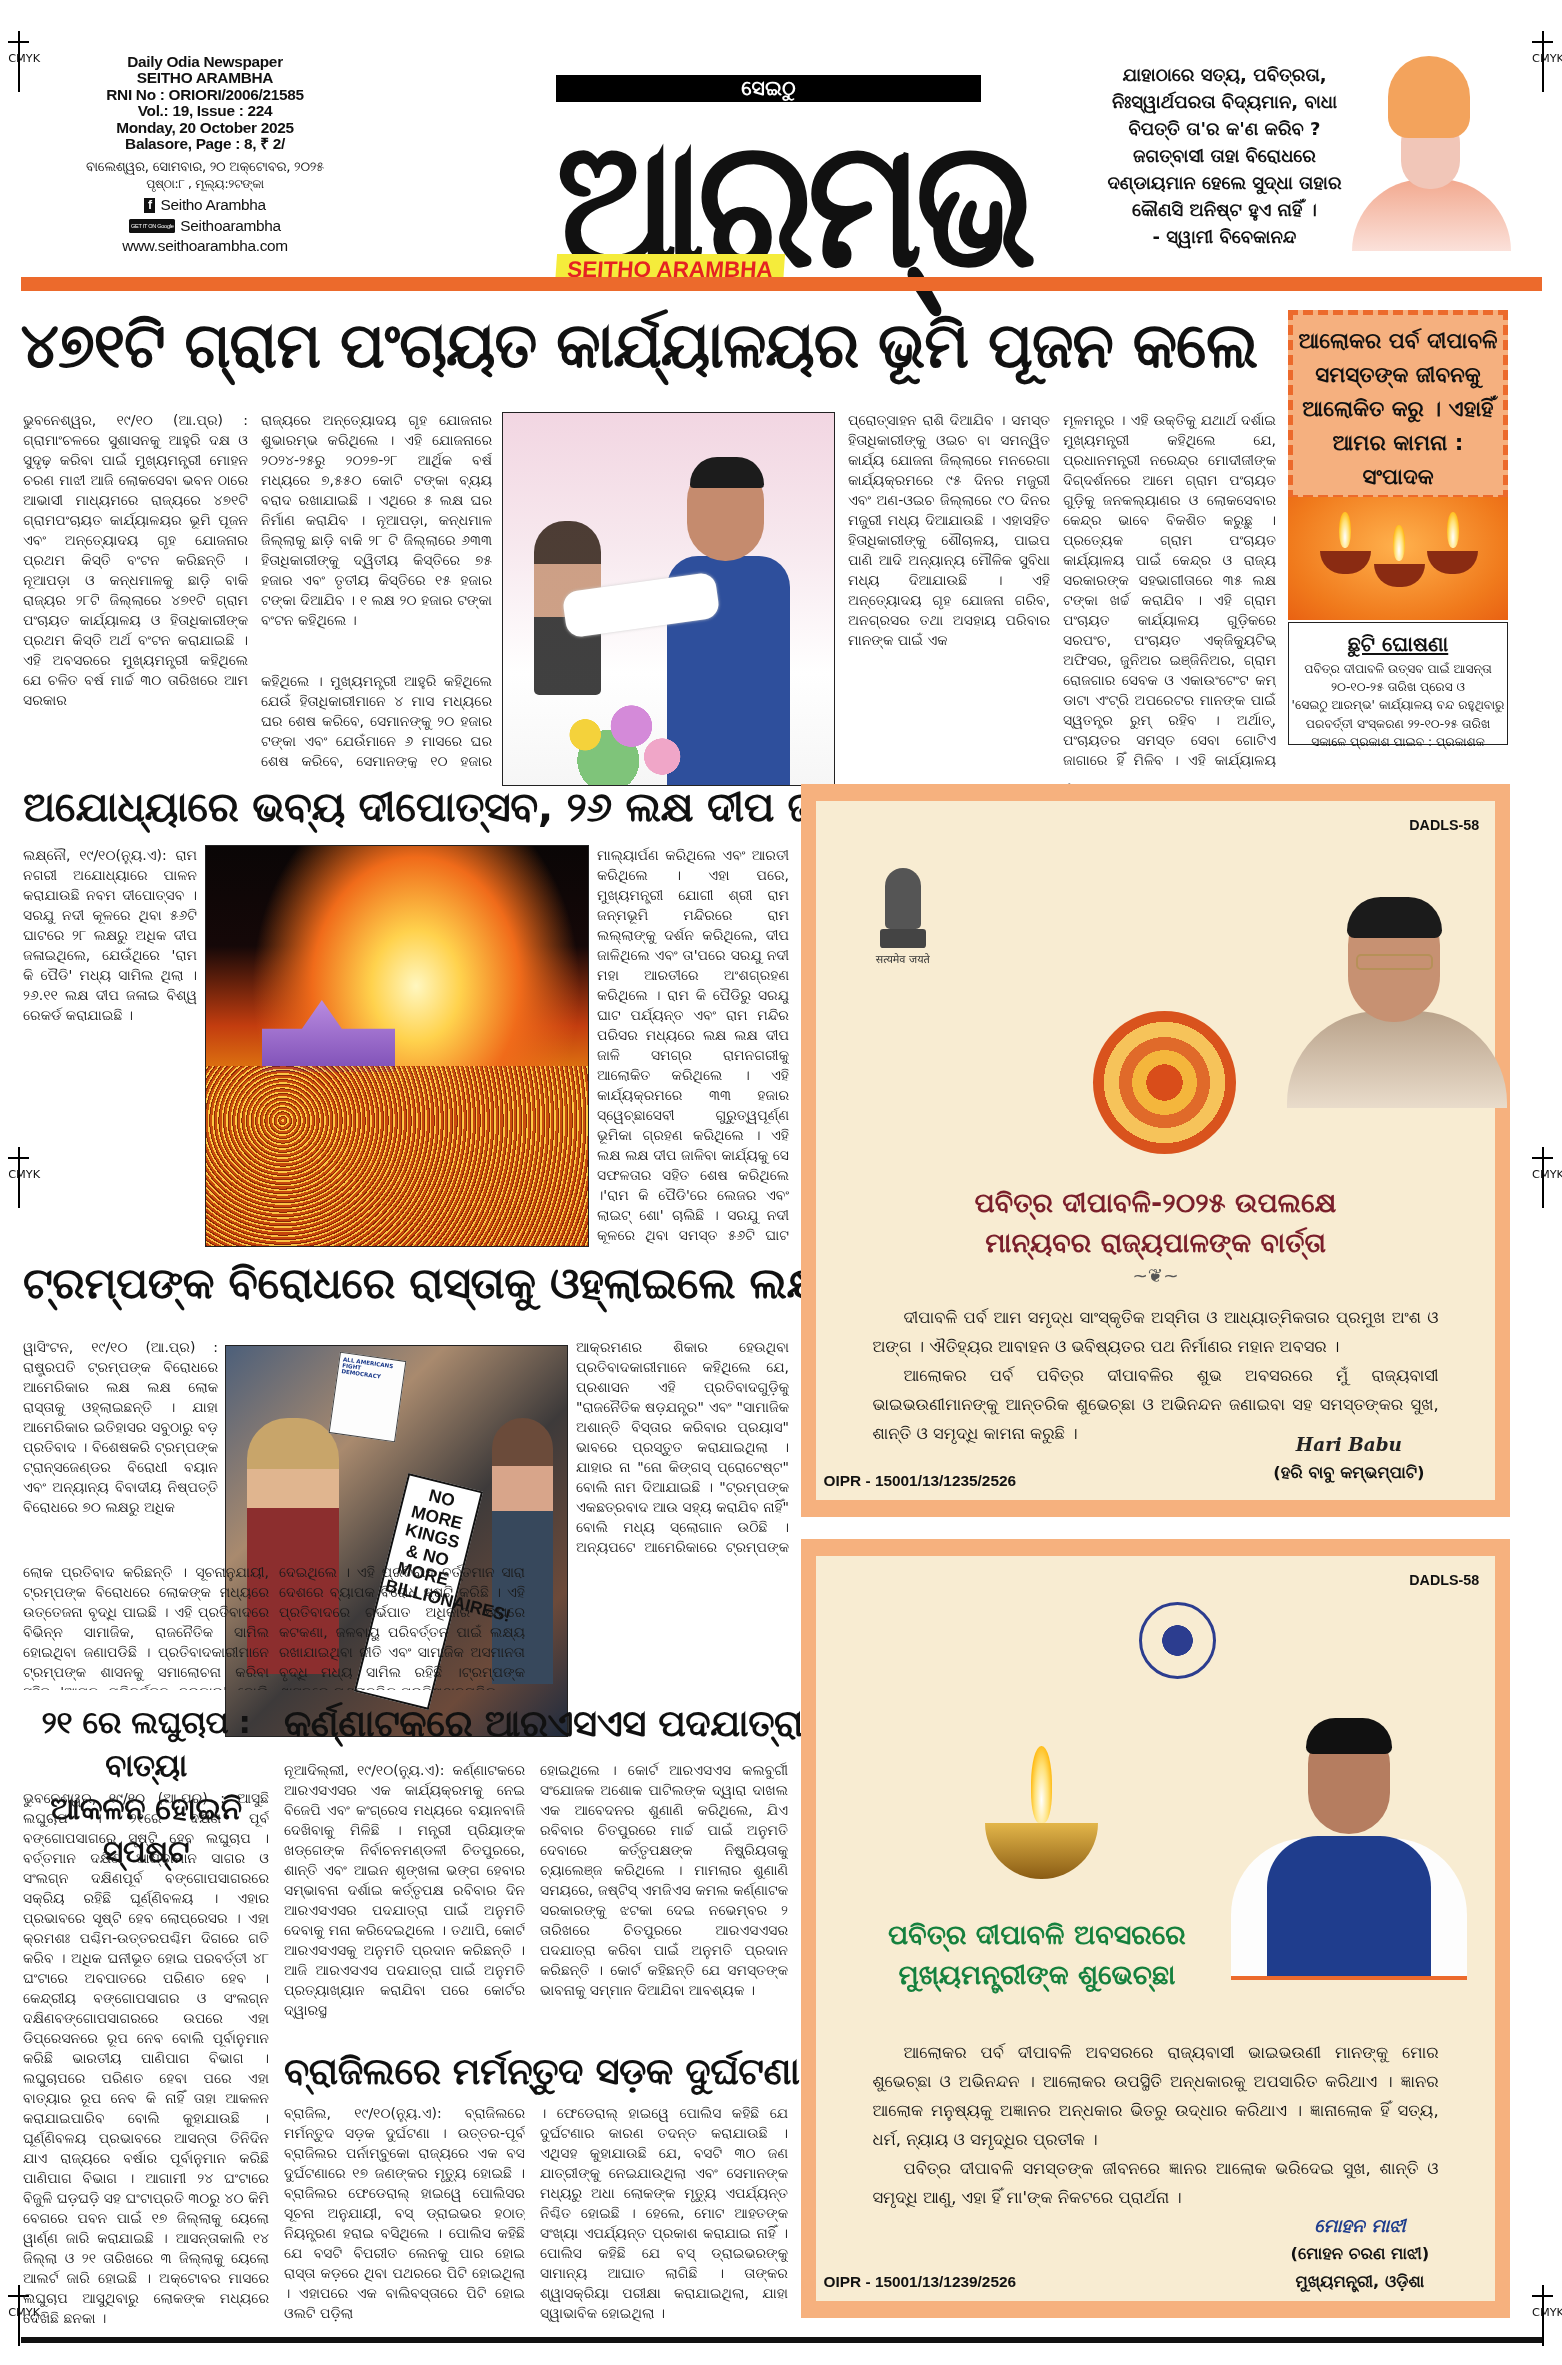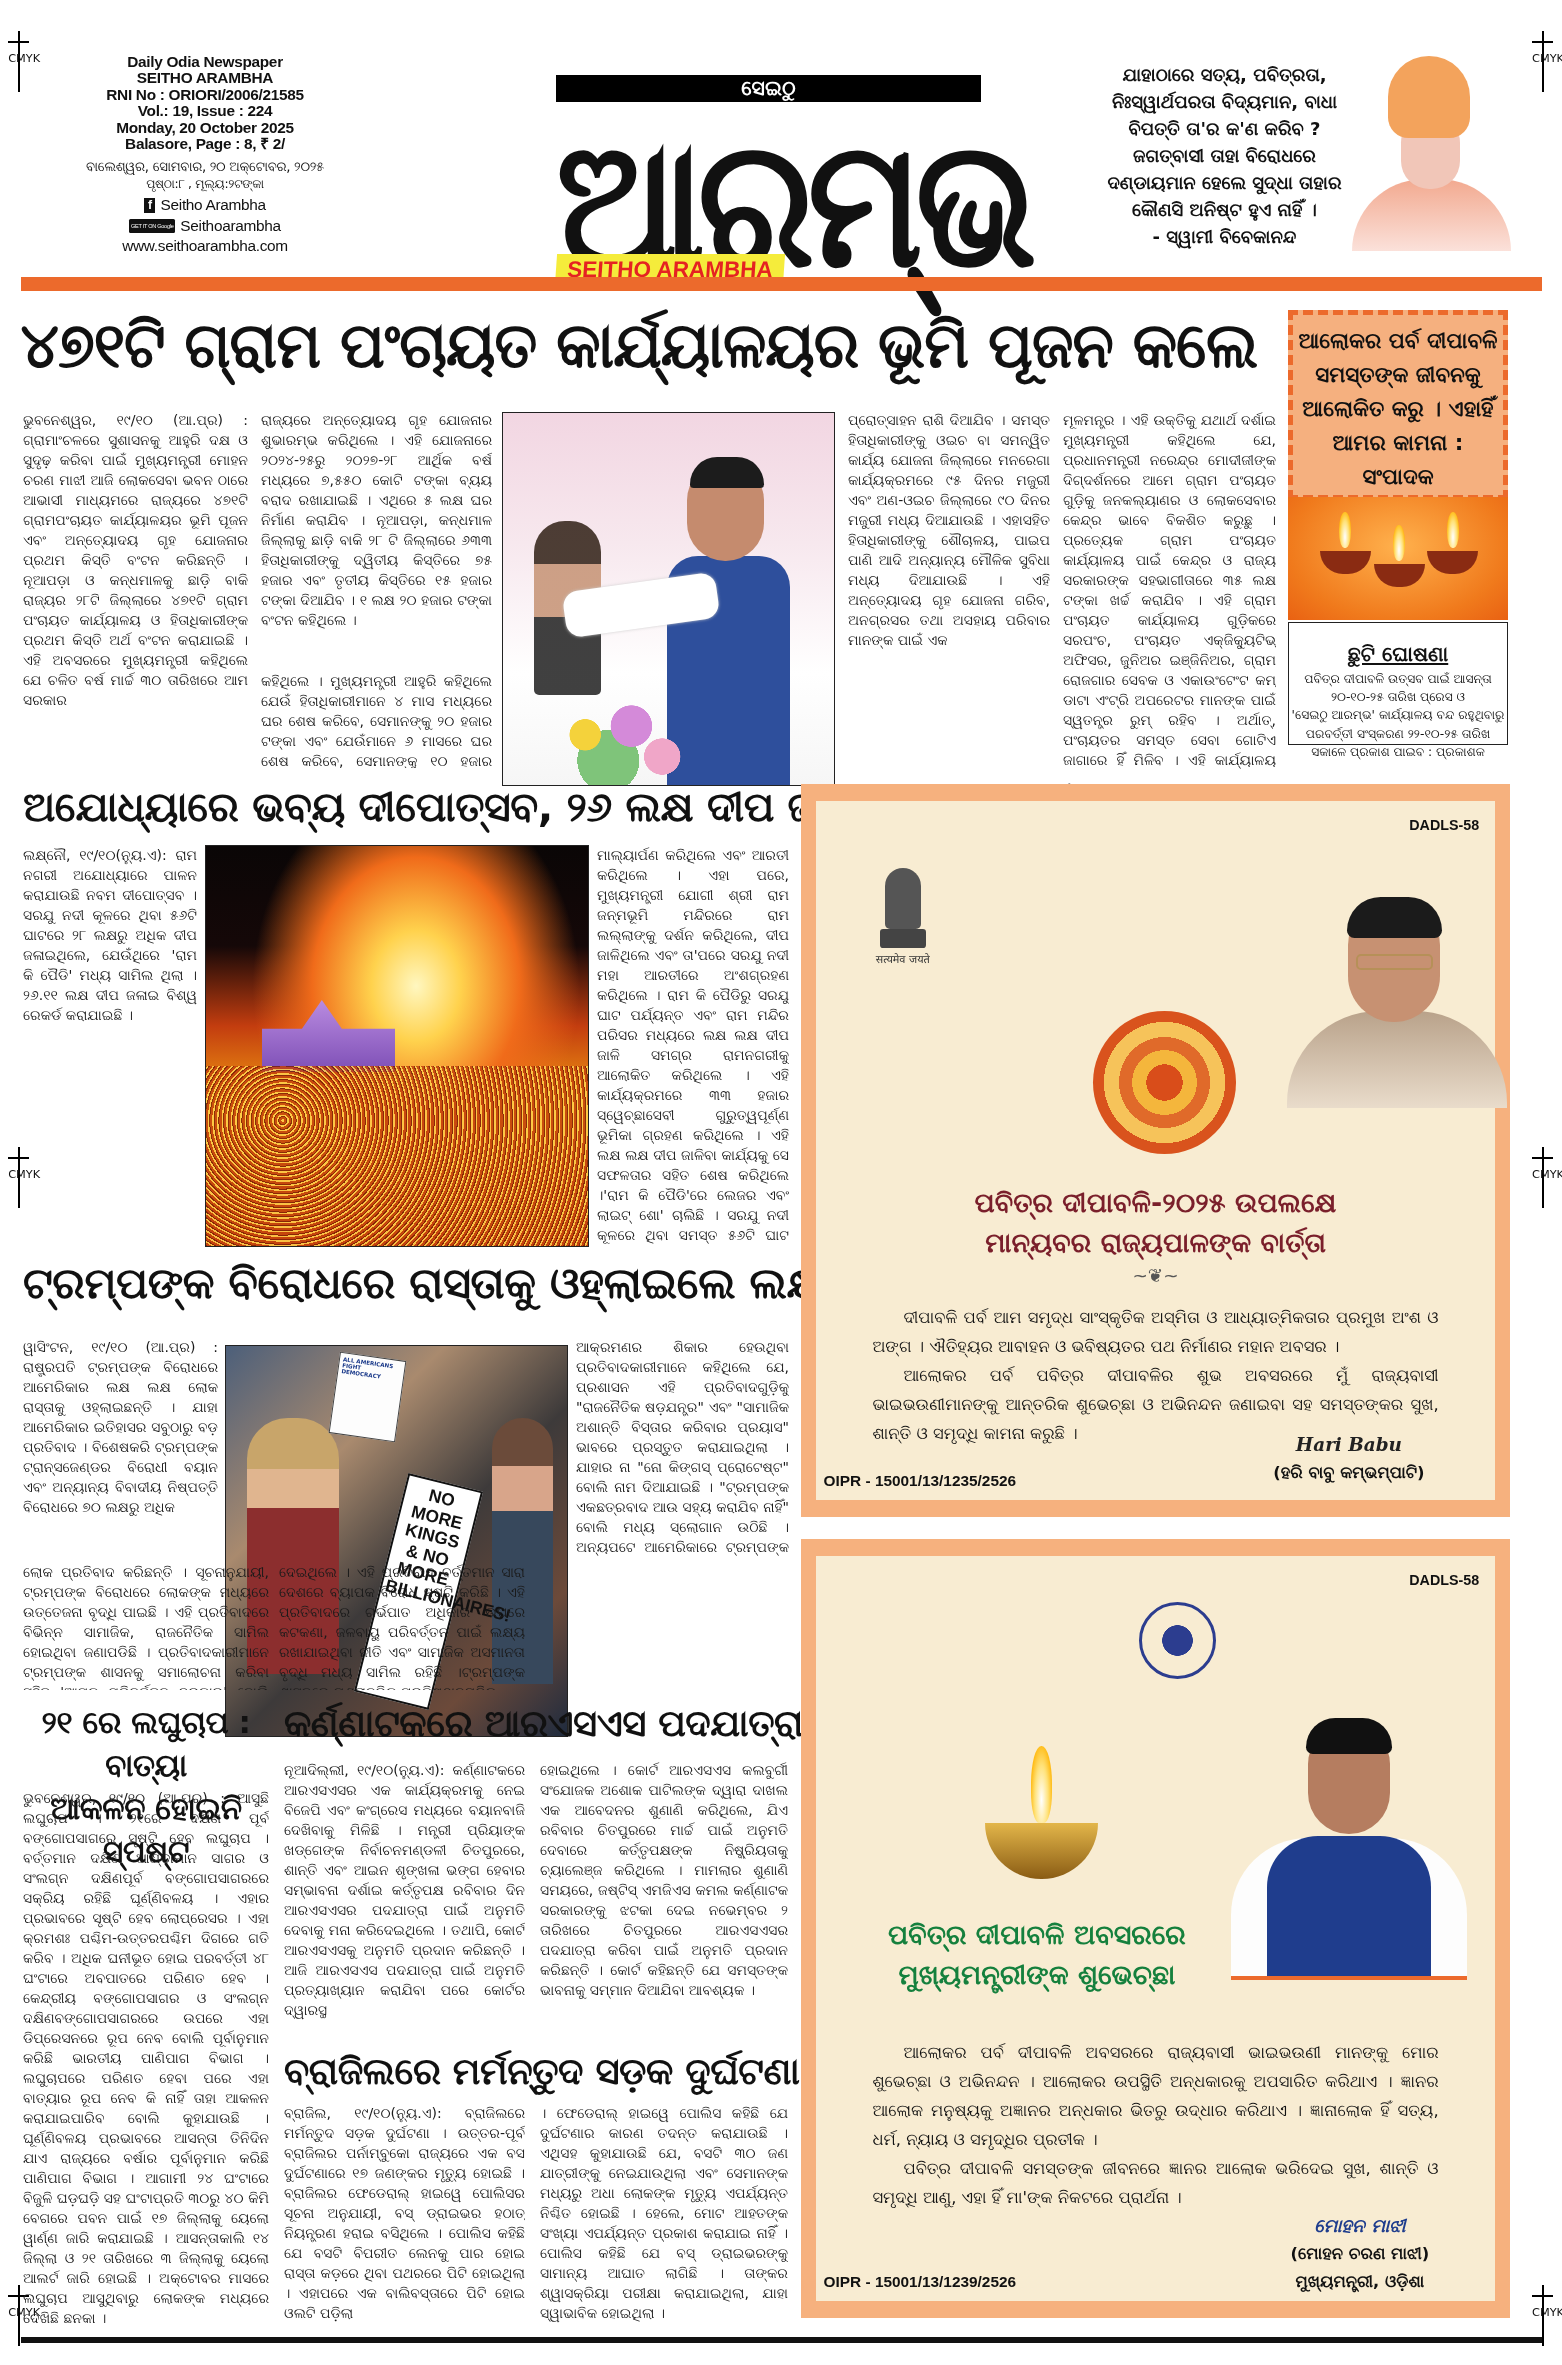--- a/index.html
+++ b/index.html
@@ -36,21 +36,21 @@
 
   
   .h1 { left: 20.5px; top: 305px; width: 1255px; font-size: 60px; line-height: 77px; font-weight: bold; letter-spacing: -1px; white-space: nowrap; overflow: hidden; transform: scaleY(1.05); transform-origin: top left; }
 
   
   .edbox { left: 1288px; top: 310px; width: 220px; height: 190px; background: #f5b07f; border: 5.1px dashed #ec6a2c; padding: 9.2px 5.1px; text-align: center; font-size: 21.5px; line-height: 34px; font-weight: bold; }
   .diya-panel { left: 1288px; top: 497px; width: 220px; height: 123px; background: radial-gradient(ellipse at 50% 40%, #ffb14d, #f07a1c 70%, #e96112); overflow: hidden; }
   .diya { position: absolute; width: 51px; height: 22.5px; background: #8a2b12; border-radius: 0 0 28px 28px; }
   .flame { position: absolute; width: 12.3px; height: 36px; border-radius: 50% 50% 45% 45%; background: radial-gradient(ellipse at 50% 70%, #fff, #ffe27a 45%, #ffb300 80%, transparent); }
 
-  .holiday { left: 1288px; top: 622px; width: 220px; height: 123px; border: 1.5px solid #222; text-align: center; padding-top: 19px; }
+  .holiday { left: 1288px; top: 622px; width: 220px; height: 123px; border: 1.5px solid #222; text-align: center; padding-top: 9px; }
   .holiday .ttl { font-size: 20.5px; line-height: 25.6px; font-weight: bold; text-decoration: underline; }
   .holiday .body { font-size: 12.3px; line-height: 18.4px; margin-top: 2px; }
 
   
   .col { position: absolute; font-size: 14px; line-height: 20px; text-align: justify; overflow: hidden; color: #1a1a1a; }
 
   .photo { position: absolute; overflow: hidden; border: 1px solid #222; }
   .photo-cm1 { left: 502px; top: 412px; width: 333px; height: 374px; background: linear-gradient(180deg,#f2d6e2 0%, #f7e8ee 35%, #ffffff 70%, #f6f6f6 100%); }
   .photo-cm1 .vest { position: absolute; left: 164px; top: 143px; width: 123px; height: 231px; background: #2e4f9c; border-radius: 31px 31px 0 0; }
   .photo-cm1 .shirt { position: absolute; left: 61px; top: 169px; width: 154px; height: 46px; background: #fff; border-radius: 15.4px; transform: rotate(-8deg); box-shadow: 0 0 3.1px #ccc; }

